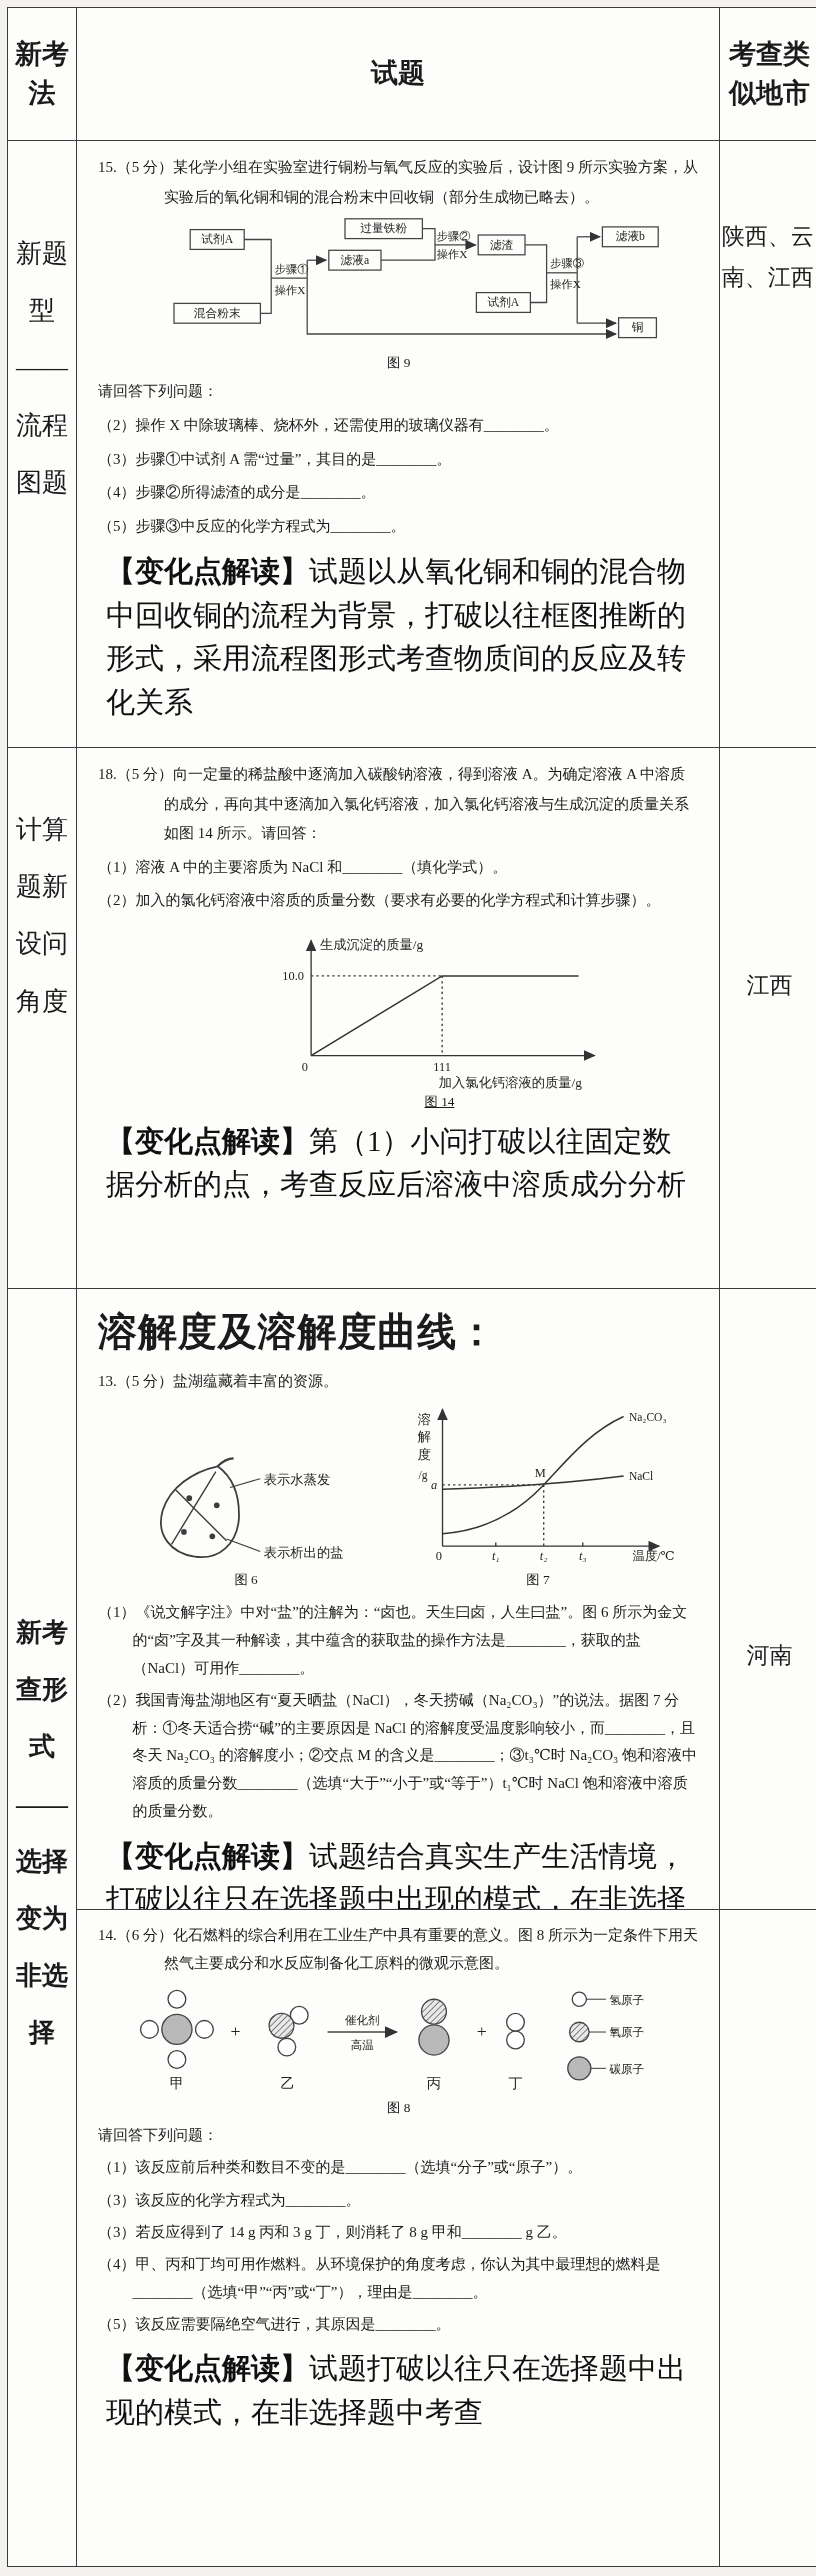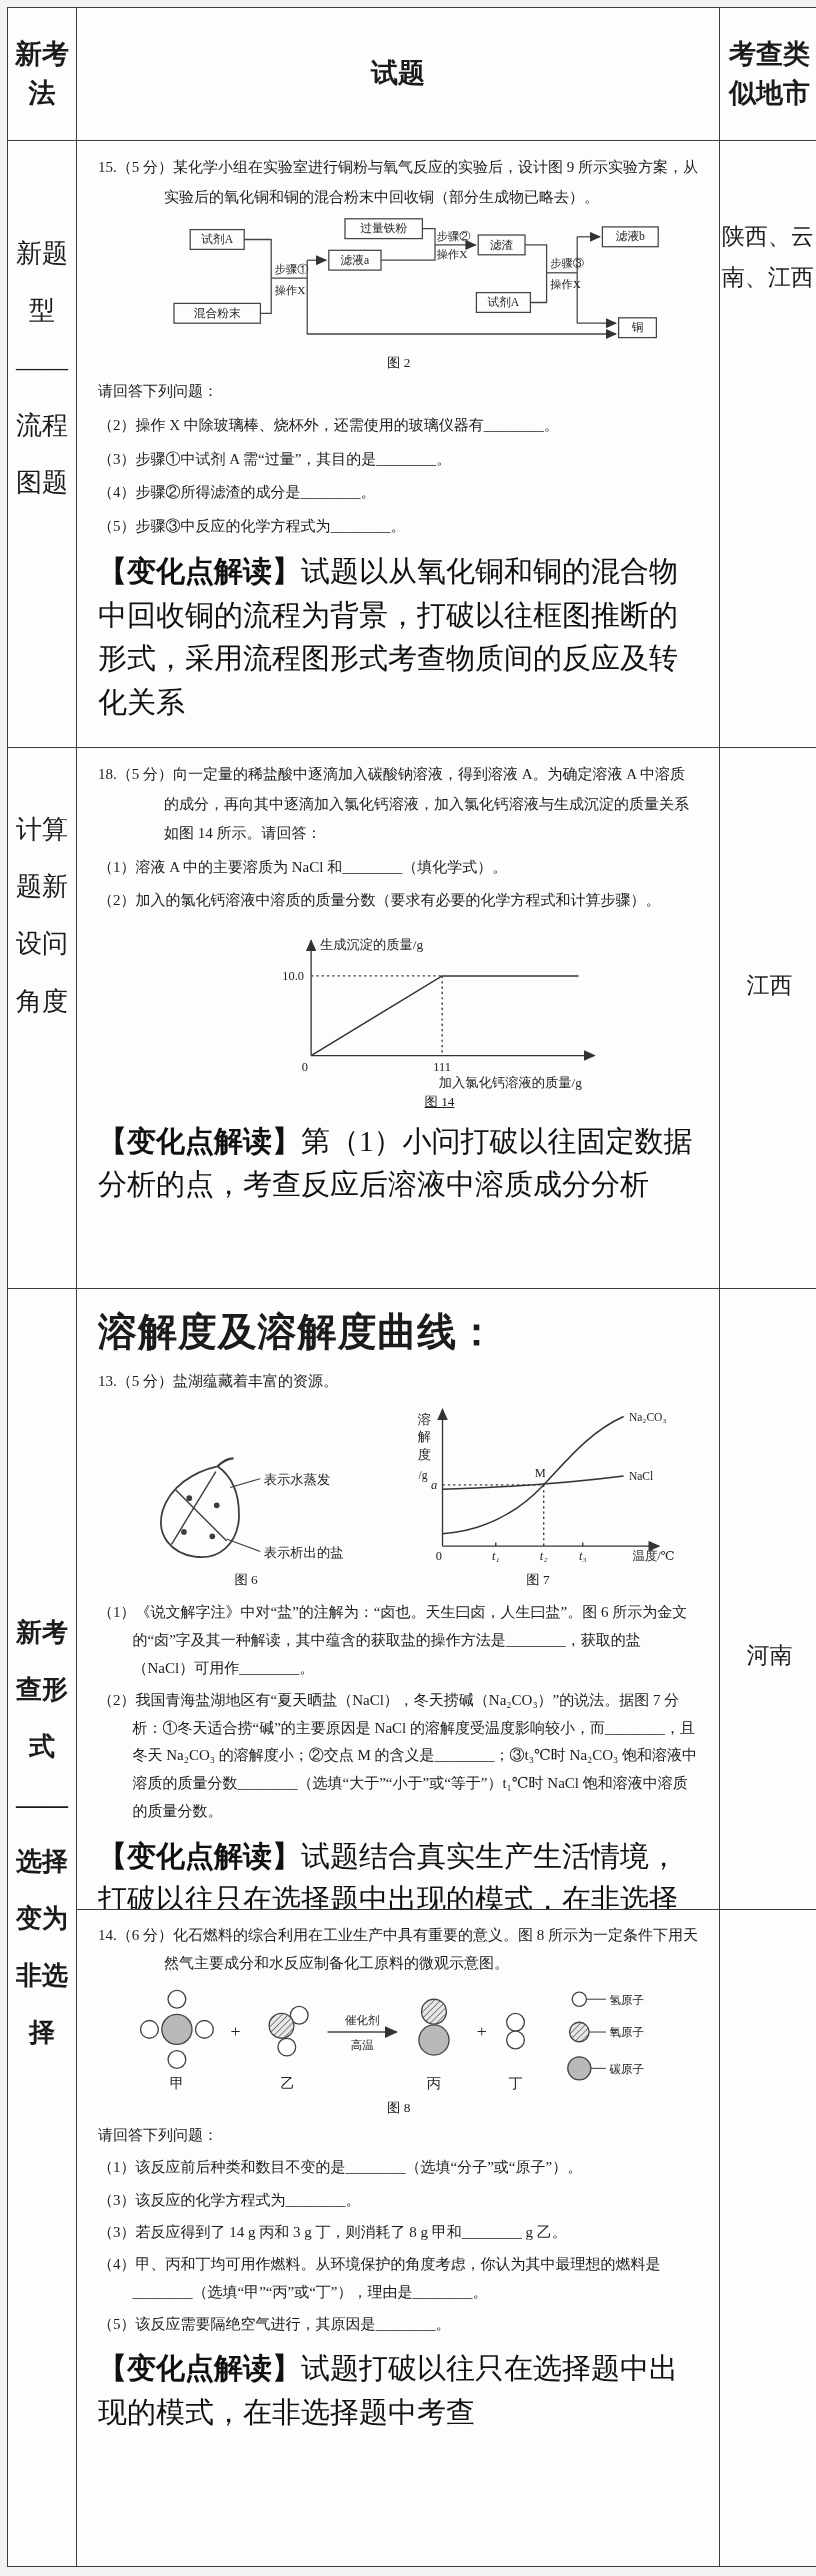--- a/index.html
+++ b/index.html
@@ -31,21 +31,21 @@
   .pt-r4a { padding-top: 346px; } .pt-r4b { padding-top: 439px; }
 
   .qcell { padding: 12.4px 19.5px 5.3px 21px; }
   .qtext { font-size: 15px; line-height: 1.95; }
   .hang4 { padding-left: 4.4em; text-indent: -4.4em; }
   .hang2 { padding-left: 2.3em; text-indent: -2.3em; }
   .qitem { margin-top: 4.4px; }
   .tight .qtext { line-height: 1.85; }
 
   .subhead { font-size: 39px; font-weight: 600; letter-spacing: 0.9px; margin: 3.5px 0 9px 0; }
-  .jiedu { font-size: 29px; line-height: 1.5; margin-top: 9px; color: #101010; }
+  .jiedu { font-size: 29px; line-height: 1.5; margin-top: 9px; color: #101010; margin-left: 8px; }
   .jiedu .tag { font-weight: 700; }
 
   .figwrap { margin: 5.3px auto 1.8px auto; display: block; }
   .figcap { text-align: center; font-size: 13.3px; margin: 0 0 5.3px 0; }
   svg { display: block; }
   svg text { font-family: "Liberation Serif", "DejaVu Serif", serif; fill: #222; }
   .fig14 { margin-left: 151px; }
   .figrow { display: flex; align-items: flex-end; justify-content: center; gap: 12.4px; margin: 1.8px 0; }
   .figcol { text-align: center; }
 </style>
@@ -103,21 +103,21 @@
       <text x="426" y="99" font-size="13" text-anchor="middle">试剂A</text>
       <text x="567" y="26" font-size="13" text-anchor="middle">滤液b</text>
       <text x="575" y="127" font-size="13" text-anchor="middle">铜</text>
       <text x="172" y="62" font-size="12.5">步骤①</text>
       <text x="172" y="85" font-size="12.5">操作X</text>
       <text x="352" y="25" font-size="12.5">步骤②</text>
       <text x="352" y="46" font-size="12.5">操作X</text>
       <text x="478" y="56" font-size="12.5">步骤③</text>
       <text x="478" y="79" font-size="12.5">操作X</text>
     </svg>
-    <div class="figcap">图 2</div>
+    <div class="figcap">图 9</div>
 
     <p class="qtext">请回答下列问题：</p>
     <p class="qtext hang2 qitem">（2）操作 X 中除玻璃棒、烧杯外，还需使用的玻璃仪器有________。</p>
     <p class="qtext hang2 qitem">（3）步骤①中试剂 A 需“过量”，其目的是________。</p>
     <p class="qtext hang2 qitem">（4）步骤②所得滤渣的成分是________。</p>
     <p class="qtext hang2 qitem">（5）步骤③中反应的化学方程式为________。</p>
 
     <p class="jiedu"><span class="tag">【变化点解读】</span><span>试题以从氧化铜和铜的混合物中回收铜的流程为背景，打破以往框图推断的形式，采用流程图形式考查物质间的反应及转化关系</span></p>
   </div>
   <div class="cell region-cell no-r pt-r2">陕西、云南、江西</div>

